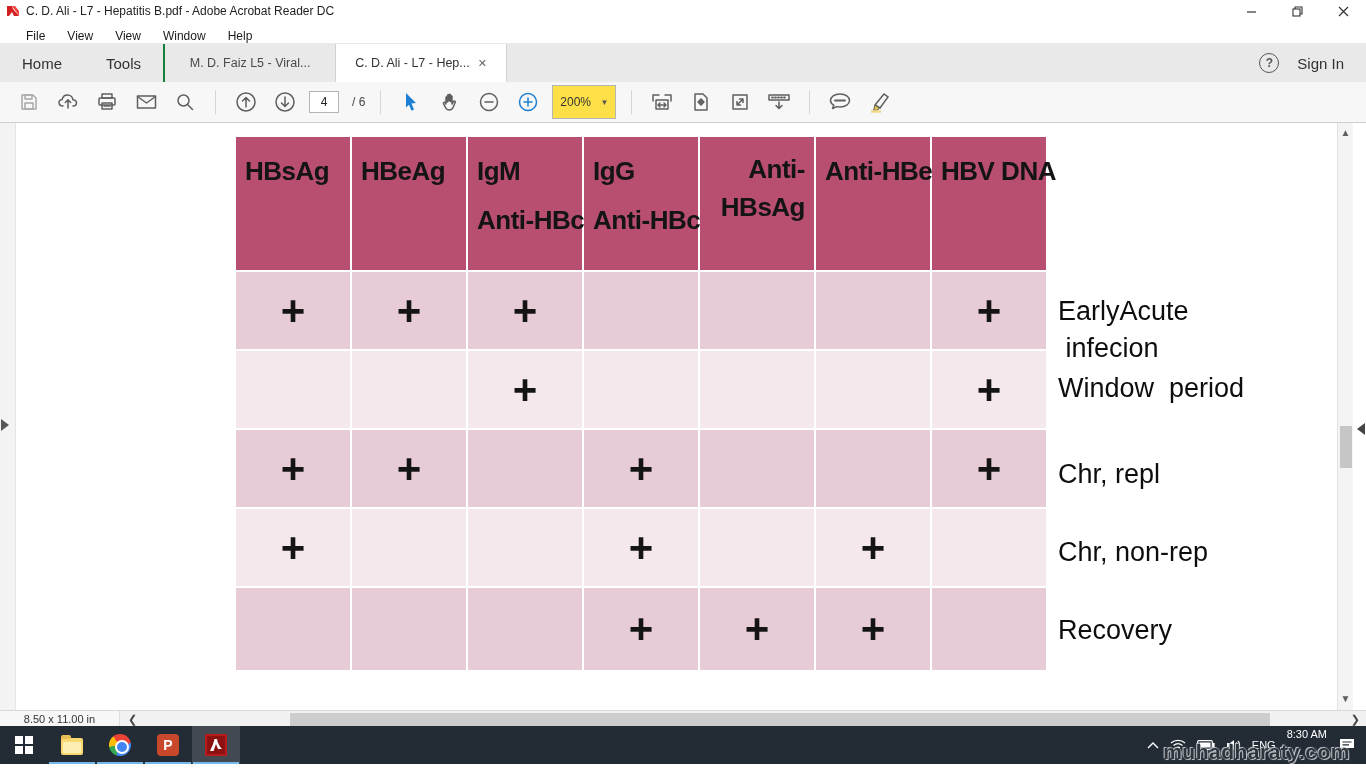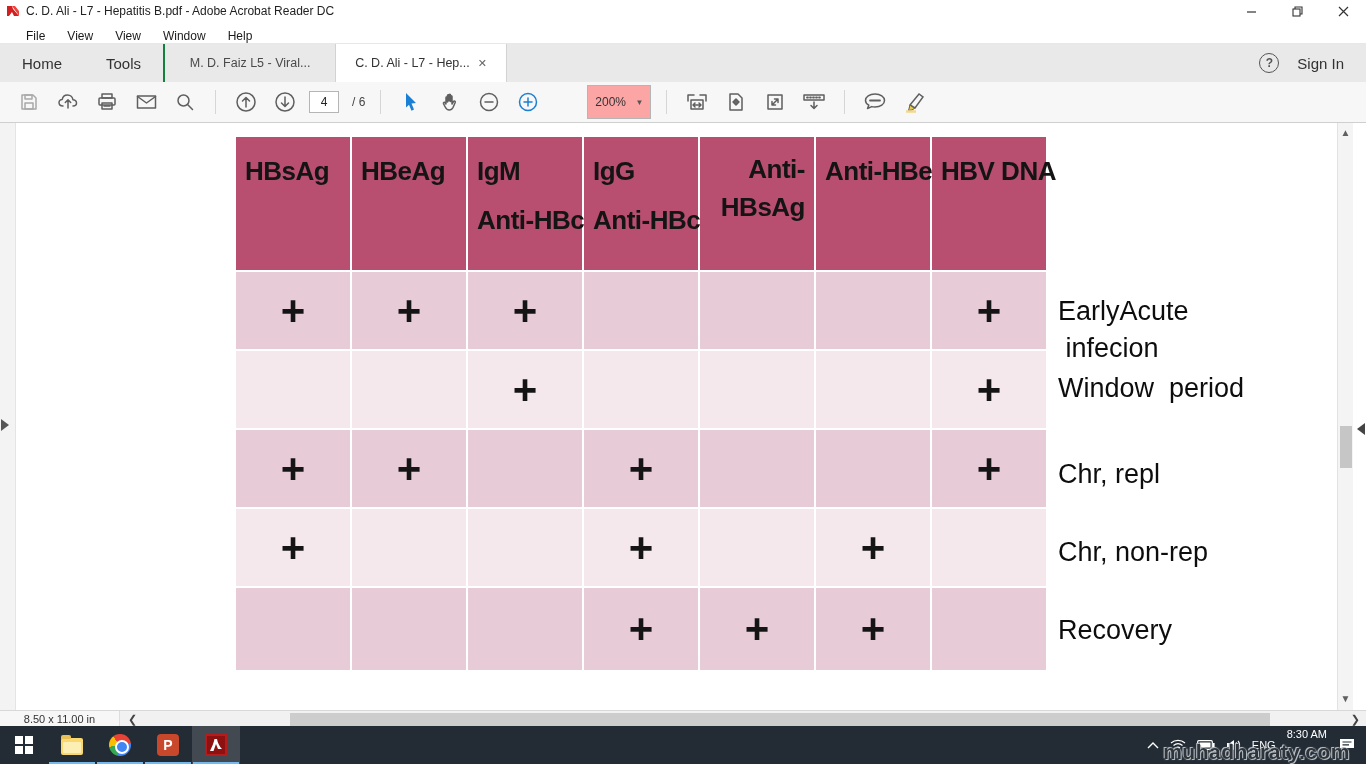--- a/index.html
+++ b/index.html
@@ -29,21 +29,21 @@
   .help-circle { width:20px; height:20px; border:1.5px solid #555; border-radius:50%; display:flex; align-items:center; justify-content:center; font-size:12px; color:#555; font-weight:700; }
   .signin { font-size:15px; color:#323232; }
 
   
   .toolbar { height:41px; background:#f7f7f7; border-bottom:1px solid #cfcfcf; display:flex; align-items:center; padding-left:14px; gap:9px; flex:0 0 auto; }
   .tool { width:30px; height:30px; display:flex; align-items:center; justify-content:center; }
   .tool svg { display:block; }
   .tb-sep { width:1px; height:24px; background:#d6d6d6; margin:0 6px; }
   .page-box { width:30px; height:22px; border:1px solid #b5b5b5; background:#fff; text-align:center; font-size:12px; color:#222; font-family:"Liberation Sans",sans-serif; }
   .page-total { font-size:12px; color:#444; margin-left:4px; }
-  .zoom-box { width:64px; height:24px; border:1px solid #b5b5b5; background:#fca5a5; display:flex; align-items:center; justify-content:space-between; padding:16px 7px; font-size:12px; color:#333;margin-left:35px; }
+  .zoom-box { width:64px; height:24px; border:1px solid #b5b5b5; background:#fde047; display:flex; align-items:center; justify-content:space-between; padding:16px 7px; font-size:12px; color:#333; }
   .zoom-caret { font-size:8px; color:#555; }
 
   
   .docarea { height:587px; position:relative; background:#ffffff; flex:0 0 auto; overflow:hidden; }
   .left-strip { position:absolute; left:0; top:0; width:16px; height:100%; background:#f3f3f3; border-right:1px solid #e4e4e4; }
   .panel-arrow-left { position:absolute; left:1px; top:296px; width:0; height:0; border-top:6px solid transparent; border-bottom:6px solid transparent; border-left:8px solid #555; }
   .panel-arrow-right { position:absolute; right:1px; top:300px; width:0; height:0; border-top:6px solid transparent; border-bottom:6px solid transparent; border-right:8px solid #444; }
 
   .vscroll { position:absolute; right:13px; top:0; width:16px; height:100%; background:#f4f4f4; border-left:1px solid #e2e2e2; }
   .vscroll .arr { position:absolute; left:0; width:100%; text-align:center; font-size:10px; color:#606060; }

